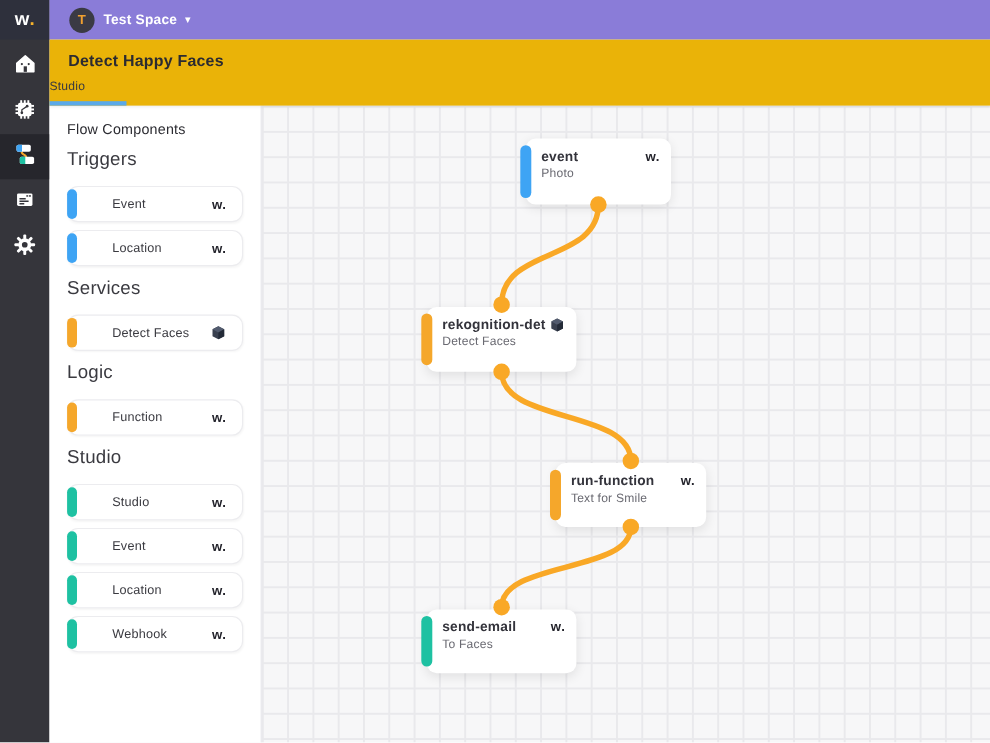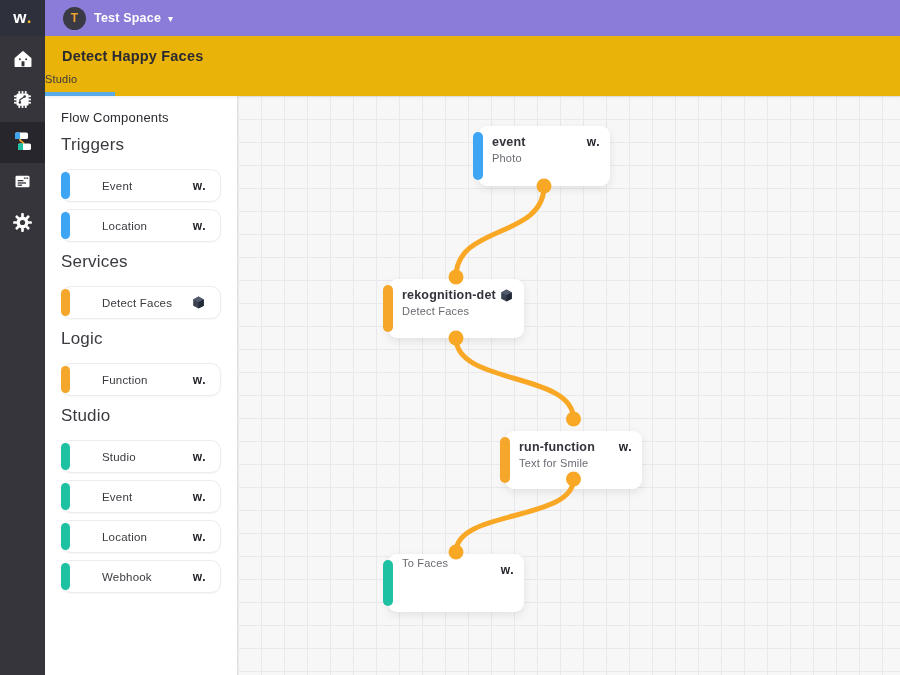--- a/index.html
+++ b/index.html
@@ -226,28 +226,29 @@
             <div class="node-title">rekognition-det</div>
             <div class="node-subtitle">Detect Faces</div>
             <span class="card-icon node-icon">
               <svg viewBox="0 0 24 24" width="15" height="15">
                 <path d="M12 2.5 L20.5 7 V17 L12 21.5 L3.5 17 V7 Z" fill="#3A4150"></path>
                 <path d="M12 2.5 L20.5 7 L12 11.5 L3.5 7 Z" fill="#525B6E"></path>
                 <path d="M12 11.5 L20.5 7 V17 L12 21.5 Z" fill="#242B38"></path>
               </svg>
             </span>
           </div>
-          <div class="node" style="left: 267px; top: 335px; width: 137px; height: 58px;">
+          <div class="node" style="left: 267px; top: 325px; width: 137px; height: 58px;">
             <span class="node-accent" style="background: rgb(245, 167, 43);"></span>
             <div class="node-title">run-function</div>
             <div class="node-subtitle">Text for Smile</div>
             <span class="wia-mark node-icon">w.</span>
           </div>
           <div class="node" style="left: 150px; top: 458px; width: 136px; height: 58px;">
             <span class="node-accent" style="background: rgb(30, 193, 162);"></span>
+            <div class="node-title">send-email</div>
             <div class="node-subtitle">To Faces</div>
             <span class="wia-mark node-icon">w.</span>
           </div>
           <svg class="edges" width="662" height="579">
             <path d="M306,90 C306,142.78 218,128.22 218,181" fill="none" stroke="#F9A826" stroke-width="5" stroke-linecap="round"></path>
             <circle cx="306" cy="90" r="7.5" fill="#F9A826"></circle>
             <circle cx="218" cy="181" r="7.5" fill="#F9A826"></circle>
             <path d="M218,242 C218,288.98 335.5,276.02 335.5,323" fill="none" stroke="#F9A826" stroke-width="5" stroke-linecap="round"></path>
             <circle cx="218" cy="242" r="7.5" fill="#F9A826"></circle>
             <circle cx="335.5" cy="323" r="7.5" fill="#F9A826"></circle>

